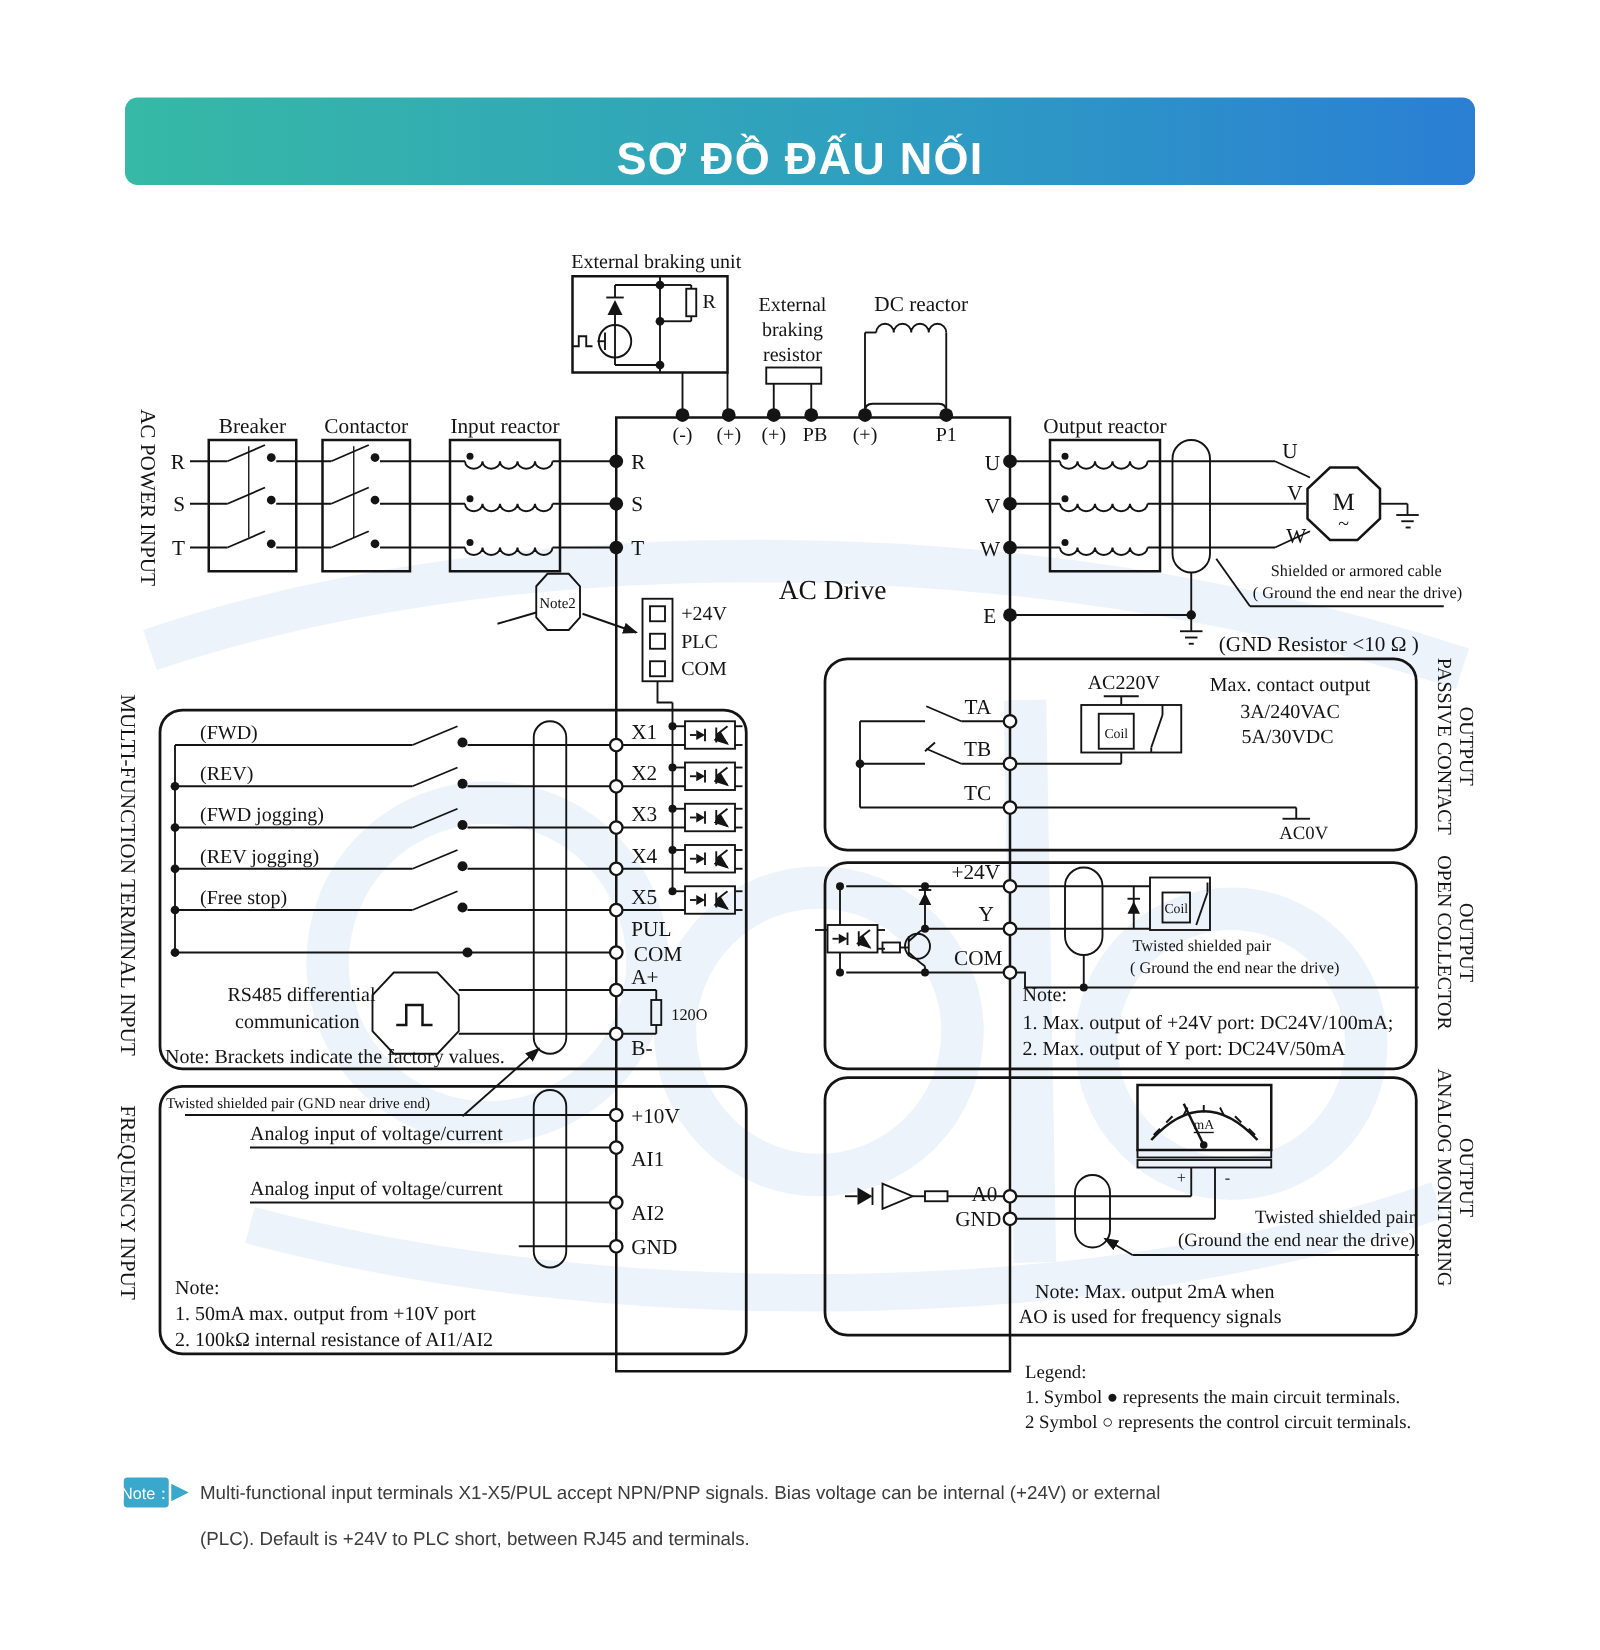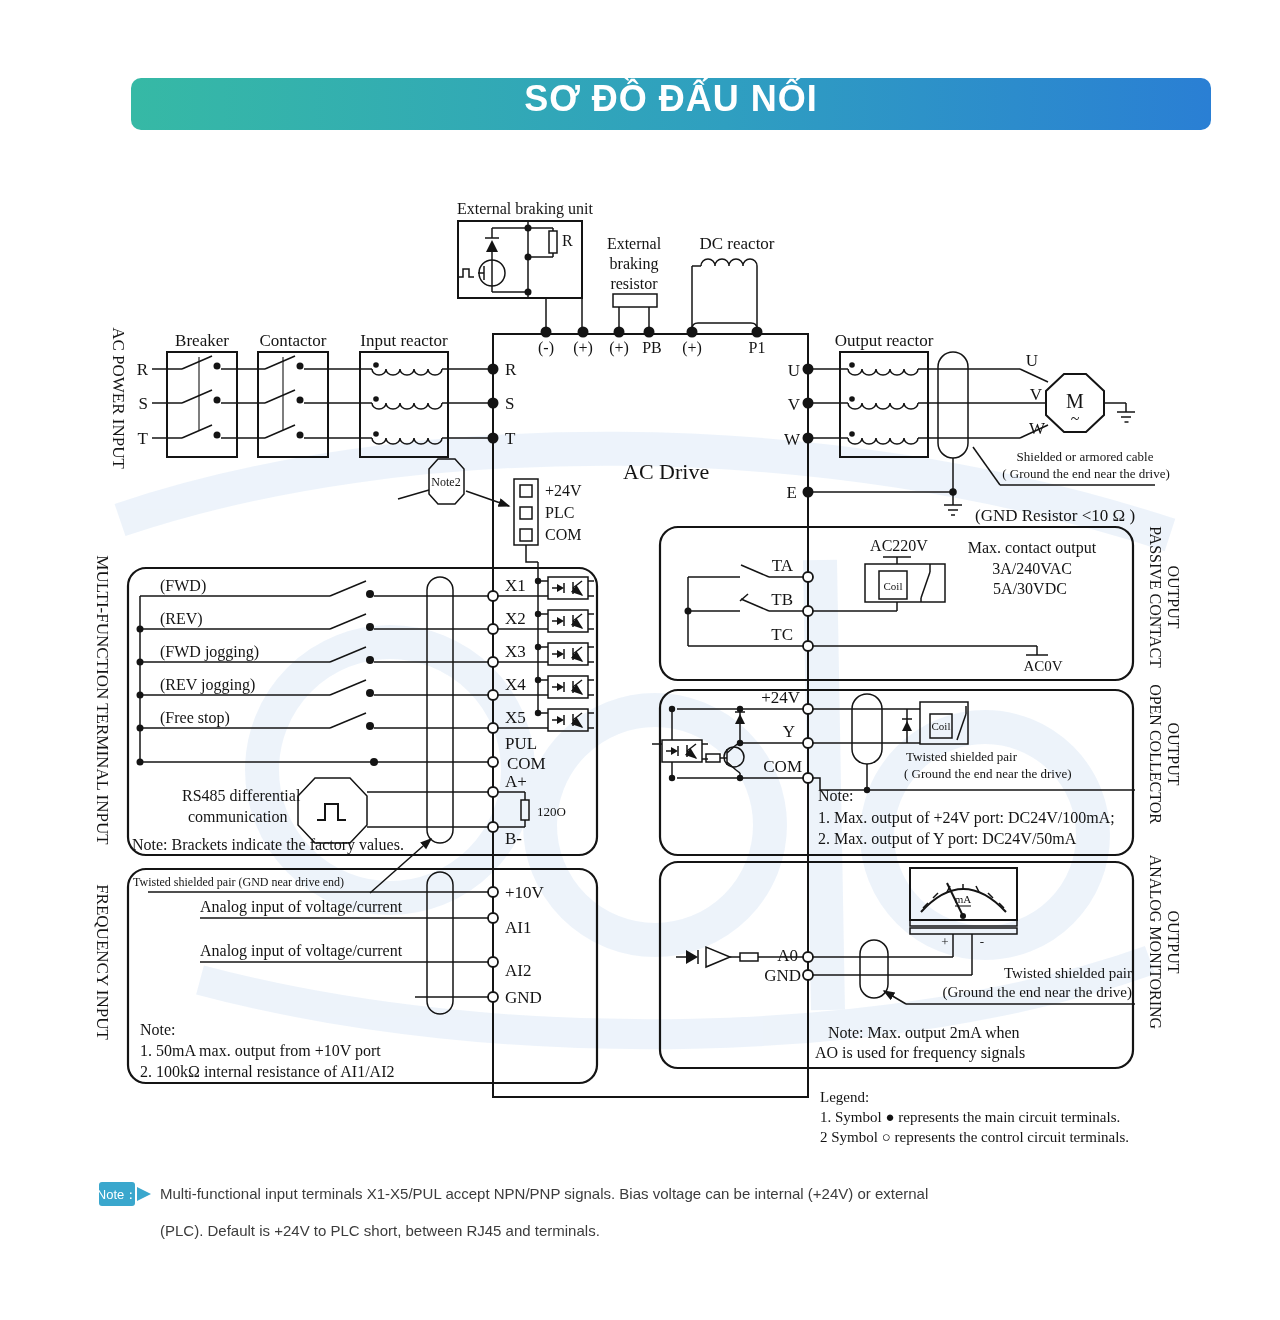--- a/index.html
+++ b/index.html
@@ -1,19 +1,19 @@
 <!DOCTYPE html>
 <html><head>
 <meta charset="utf-8">
 <style>
   html,body{margin:0;padding:0;background:#ffffff;}
   #page{position:relative;width:1280px;height:1320px;background:#fff;overflow:hidden;}
-  #banner{position:absolute;left:100px;top:78px;width:1080px;height:52px;border-radius:10px;
+  #banner{position:absolute;left:100px;top:78px;width:1080px;height:70px;border-radius:10px;
     background:linear-gradient(90deg,#36b9a5 0%,#2f9fc0 55%,#2a7fd4 100%);
-    display:flex;align-items:flex-start;justify-content:center;margin-left:31px;}
+    display:flex;align-items:flex-end;justify-content:center;}
   #banner .title{font-family:"Liberation Sans","DejaVu Sans",sans-serif;font-weight:bold;
     font-size:36px;color:#ffffff;letter-spacing:1px;}
   svg{position:absolute;left:0;top:0;}
   svg text{font-family:"Liberation Serif","DejaVu Serif",serif;fill:#141414;}
   .s11{font-size:11px}.s12{font-size:12px}.s13{font-size:13px}
   .s15{font-size:15px}.s16{font-size:16px}.s17{font-size:17px}.s20{font-size:20px}.s22{font-size:22px}
   .mid{text-anchor:middle}.end{text-anchor:end}
   .ln{stroke:#141414;stroke-width:1.5;fill:none;}
   .thn{stroke:#141414;stroke-width:1.1;fill:none;}
   .thk{stroke:#141414;stroke-width:2;fill:none;}

